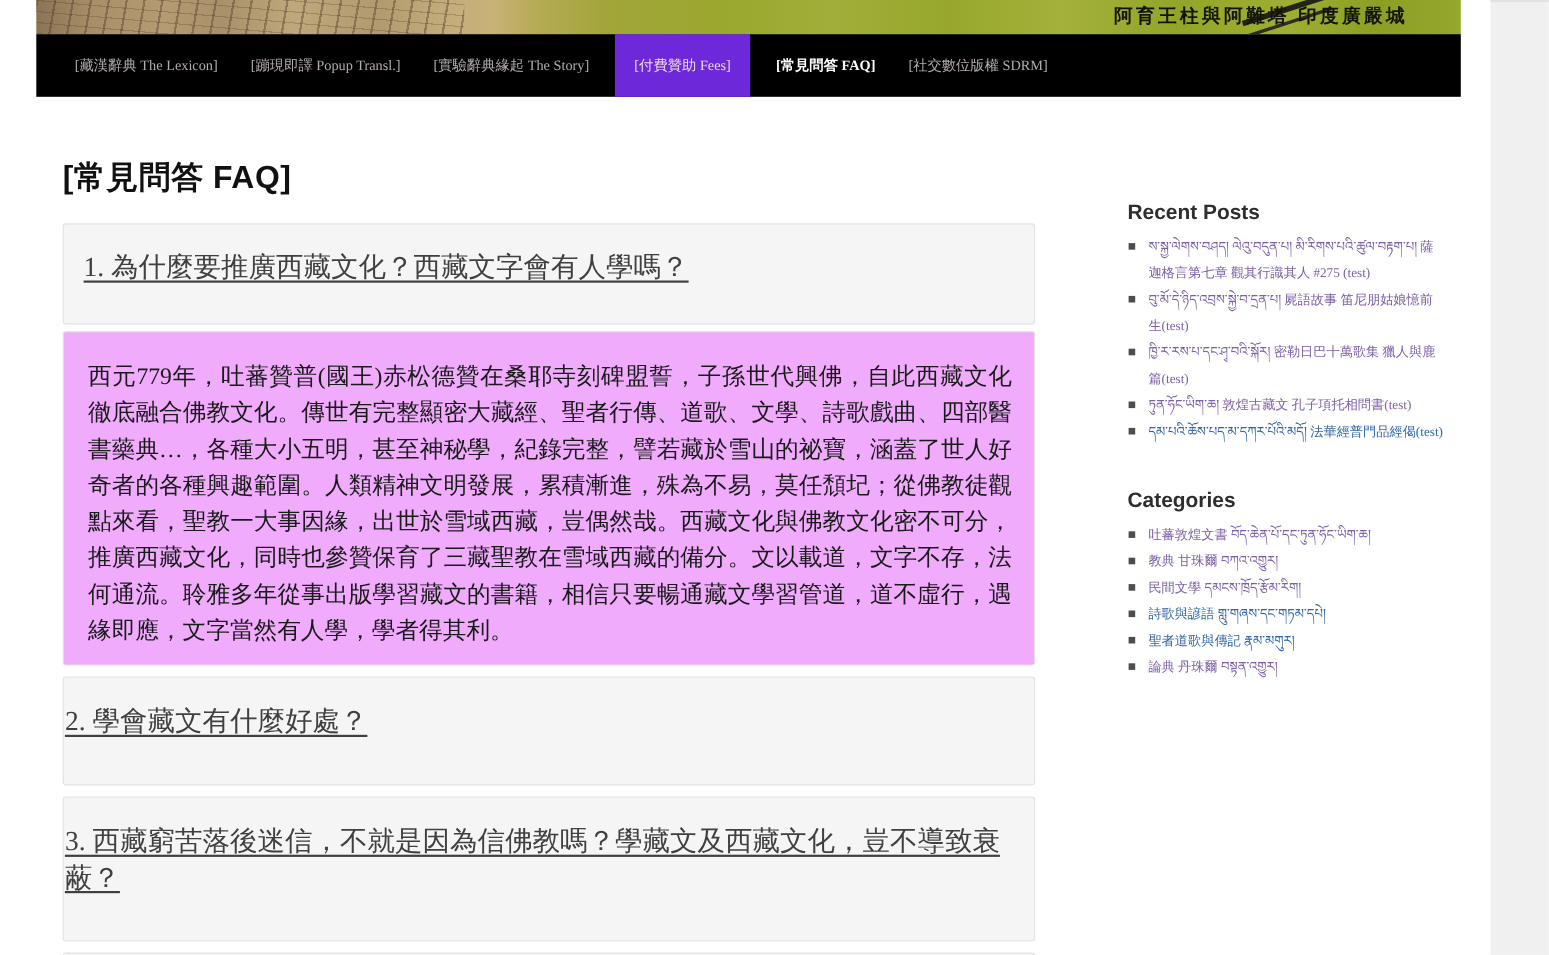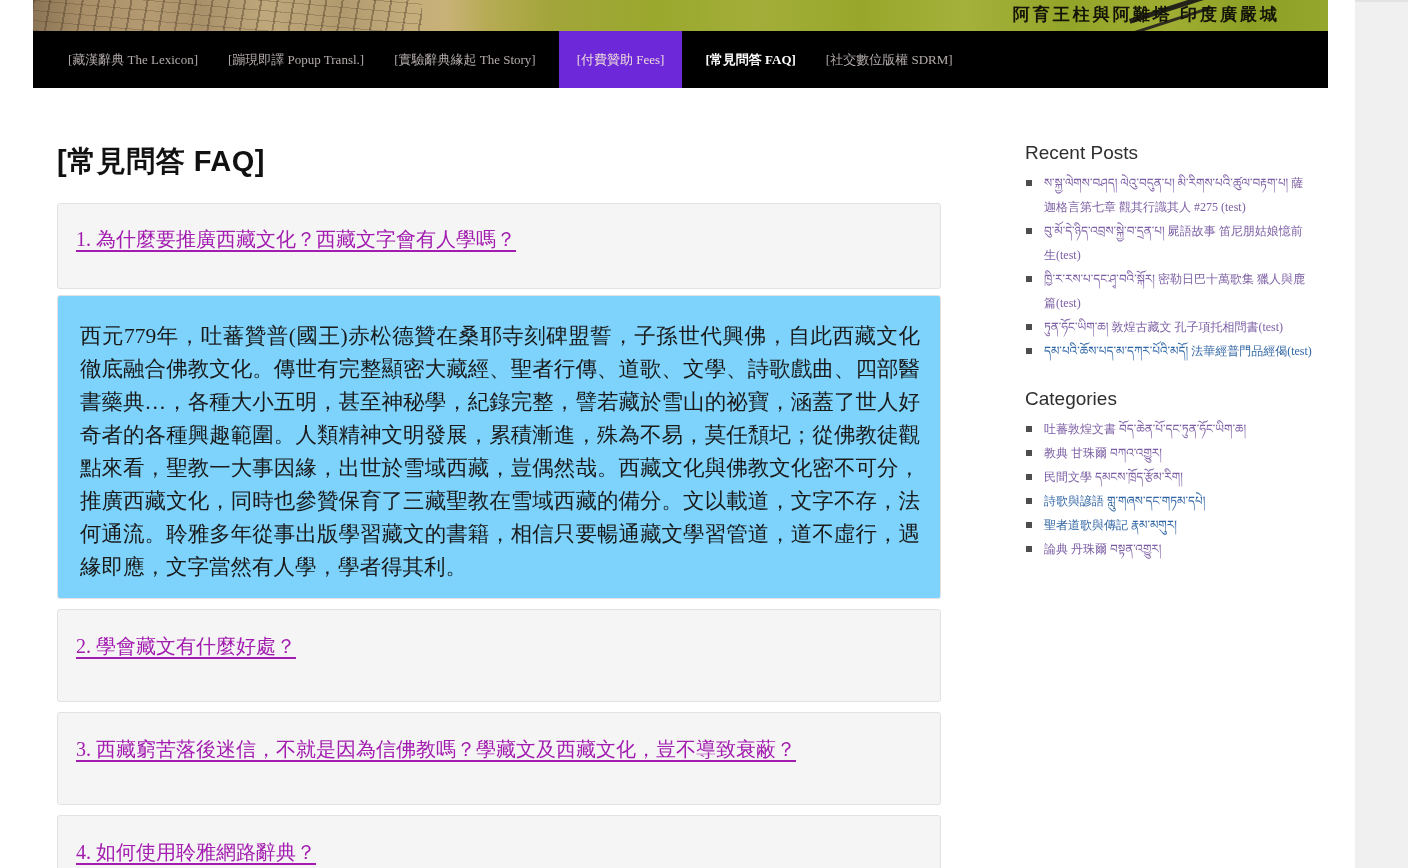--- a/index.html
+++ b/index.html
@@ -40,32 +40,32 @@
   .nav-item.active { color:#ffffff; font-weight:bold; }
 
   
   .content { display:flex; padding:54px 0 0 24px; }
   .main { width:884px; }
   .page-title { font-family:"Liberation Sans", sans-serif; font-weight:bold;
       font-size:29px; color:#111; margin-bottom:21px; letter-spacing:.5px; }
 
   .qbox { background:#f5f5f5; border:1px solid #e2e2e2; border-radius:3px;
       padding:22px 18px 35px 18px; margin-bottom:6px; }
-  .qbox.collapsed { padding:23px 18px 41px 18px; margin-top:10px; margin-bottom:0; }
-  .q-link { font-size:20px; color:#a21caf; text-decoration:underline;
+  .qbox.collapsed { padding:23px 18px 41px 1px; margin-top:10px; margin-bottom:0; }
+  .q-link { font-size:25px; color:#404040; text-decoration:underline;
       text-underline-offset:4px; cursor:pointer; }
 
-  .abox { background:#7dd3fc; border:1px solid #e2e2e2; border-radius:3px;
+  .abox { background:#f0abfc; border:1px solid #e2e2e2; border-radius:3px;
       padding:24px 20px 14px 22px; }
   .a-text { font-size:21.5px; line-height:33px; color:#1a1a1a; text-align:justify; }
 
   
   .sidebar { width:287px; margin-left:84px; }
-  .widget-title { font-family:"Liberation Sans", sans-serif; font-weight:normal;
-      font-size:19px; color:#2e2e2e; margin-bottom:7px; }
+  .widget-title { font-family:"Liberation Sans", sans-serif; font-weight:bold;
+      font-size:19px; color:#2e2e2e; margin-bottom:7px;margin-top:41px; }
   .widget { margin-bottom:25px; }
   .widget ul { list-style:none; }
   .widget li { position:relative; padding-left:19px; font-size:12px;
       line-height:24px; color:#333; }
   .widget li::before { content:""; position:absolute; left:1px; top:9px;
       width:6px; height:6px; background:#4d4d4d; }
   .widget a { text-decoration:none; cursor:pointer; }
   a.link-blue { color:#3166a5;margin-top:29px; }
   a.link-purple { color:#7d60a5; }
 </style>

